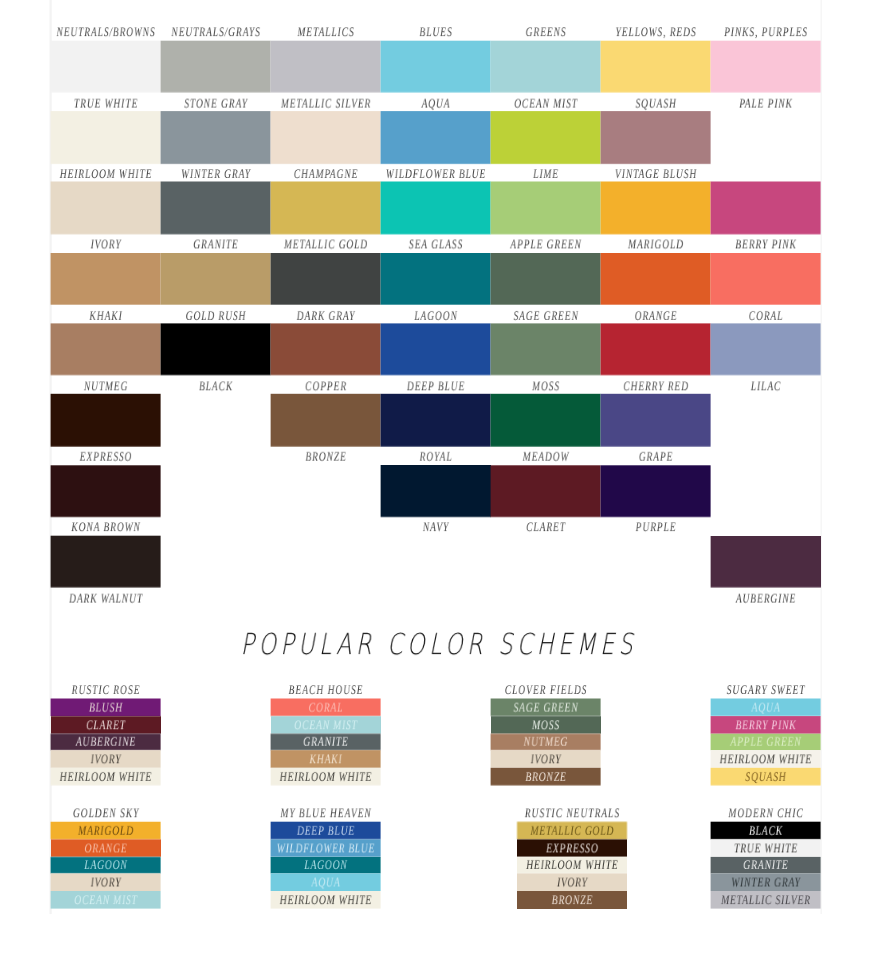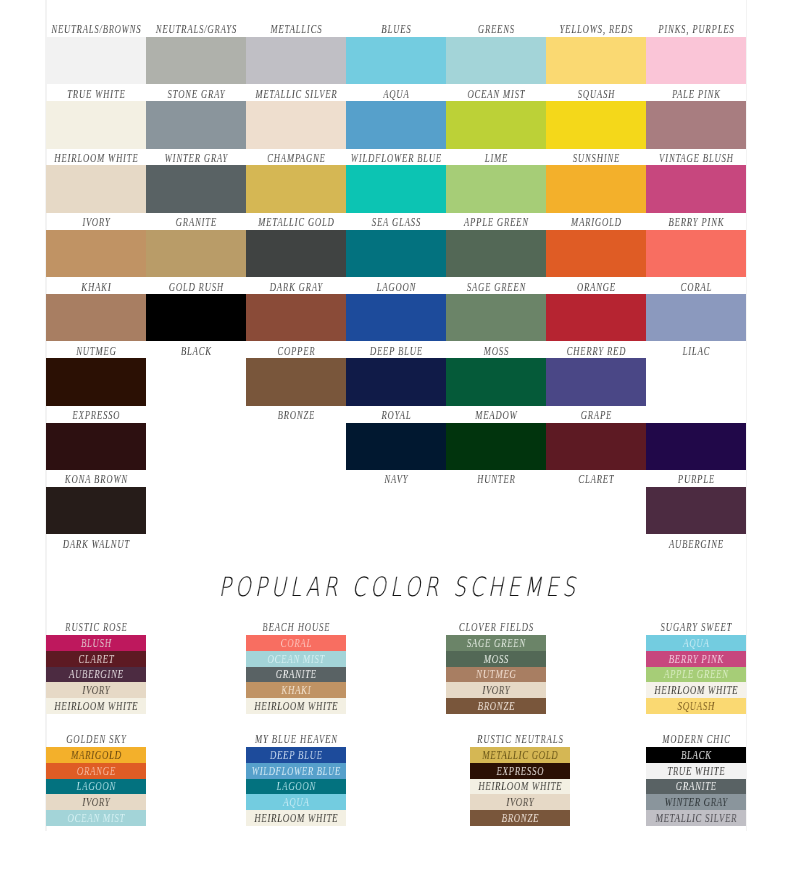--- a/index.html
+++ b/index.html
@@ -137,26 +137,20 @@
             <span style="transform: scaleX(0.725);">WILDFLOWER BLUE</span>
           </div>
         </div>
       <div class="pcell">
           <div class="pswatch" style="background:#BCD137"></div>
           <div class="pcap">
             <span style="transform: scaleX(0.725);">LIME</span>
           </div>
         </div>
       <div class="pcell">
-          <div class="pswatch" style="background:#F4D81A"></div>
-          <div class="pcap">
-            <span style="transform: scaleX(0.725);">SUNSHINE</span>
-          </div>
-        </div>
-      <div class="pcell">
           <div class="pswatch" style="background:#A87D80"></div>
           <div class="pcap">
             <span style="transform: scaleX(0.725);">VINTAGE BLUSH</span>
           </div>
         </div>
     </div>
     <div class="prow">
       <div class="pcell">
           <div class="pswatch" style="background:#E6D9C6"></div>
           <div class="pcap">
@@ -336,26 +330,20 @@
           <div class="pcap"></div>
         </div>
       <div class="pcell">
           <div class="pswatch"></div>
           <div class="pcap"></div>
         </div>
       <div class="pcell">
           <div class="pswatch" style="background:#011830"></div>
           <div class="pcap">
             <span style="transform: scaleX(0.725);">NAVY</span>
-          </div>
-        </div>
-      <div class="pcell">
-          <div class="pswatch" style="background:#01340D"></div>
-          <div class="pcap">
-            <span style="transform: scaleX(0.725);">HUNTER</span>
           </div>
         </div>
       <div class="pcell">
           <div class="pswatch" style="background:#5D1A23"></div>
           <div class="pcap">
             <span style="transform: scaleX(0.725);">CLARET</span>
           </div>
         </div>
       <div class="pcell">
           <div class="pswatch" style="background:#210849"></div>
@@ -400,21 +388,21 @@
     </div>
   </div>
 
   <div class="schemes">
     <div class="sched"><span>POPULAR COLOR SCHEMES</span></div>
     <div class="sgrid">
       <div class="scheme" style="left:0px;top:0px">
         <div class="stitle">
             <span style="transform: scaleX(0.72);">RUSTIC ROSE</span>
           </div>
-        <div class="sbar" style="background:#be185d;color:#E3D2D3">
+        <div class="sbar" style="background:#701a75;color:#E3D2D3">
             <span style="transform: scaleX(0.745);">BLUSH</span>
           </div>
         <div class="sbar" style="background:#5D1A23;color:#E8D8D6">
             <span style="transform: scaleX(0.745);">CLARET</span>
           </div>
         <div class="sbar" style="background:#4C2B41;color:#E4DCE0">
             <span style="transform: scaleX(0.745);">AUBERGINE</span>
           </div>
         <div class="sbar" style="background:#E6D9C6;color:#4A443C">
             <span style="transform: scaleX(0.745);">IVORY</span>

